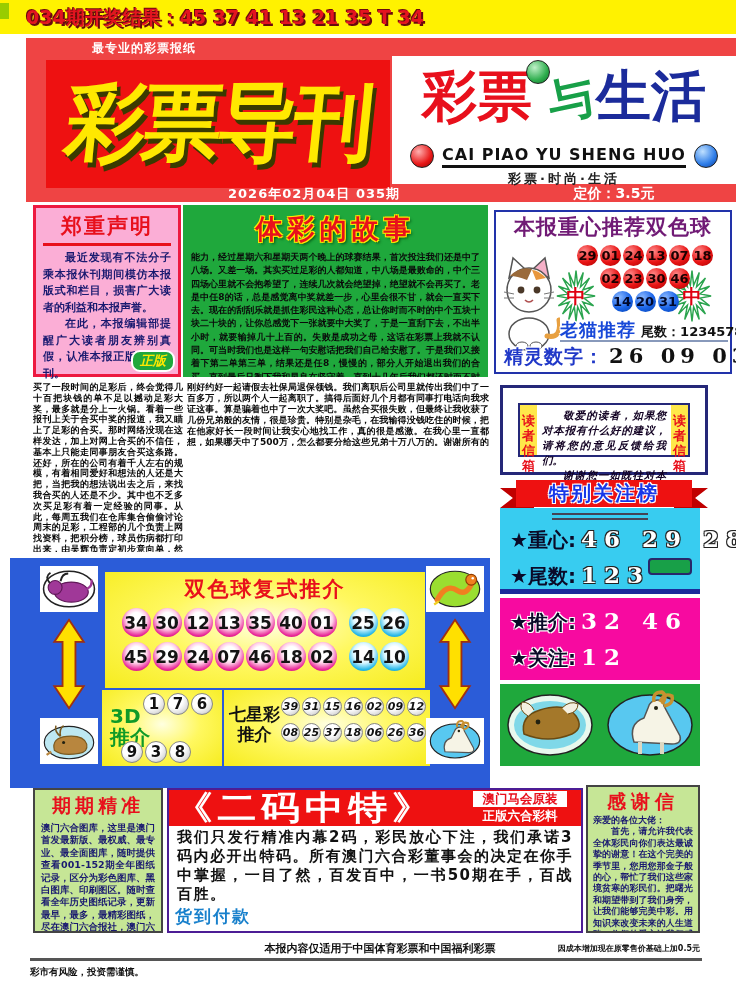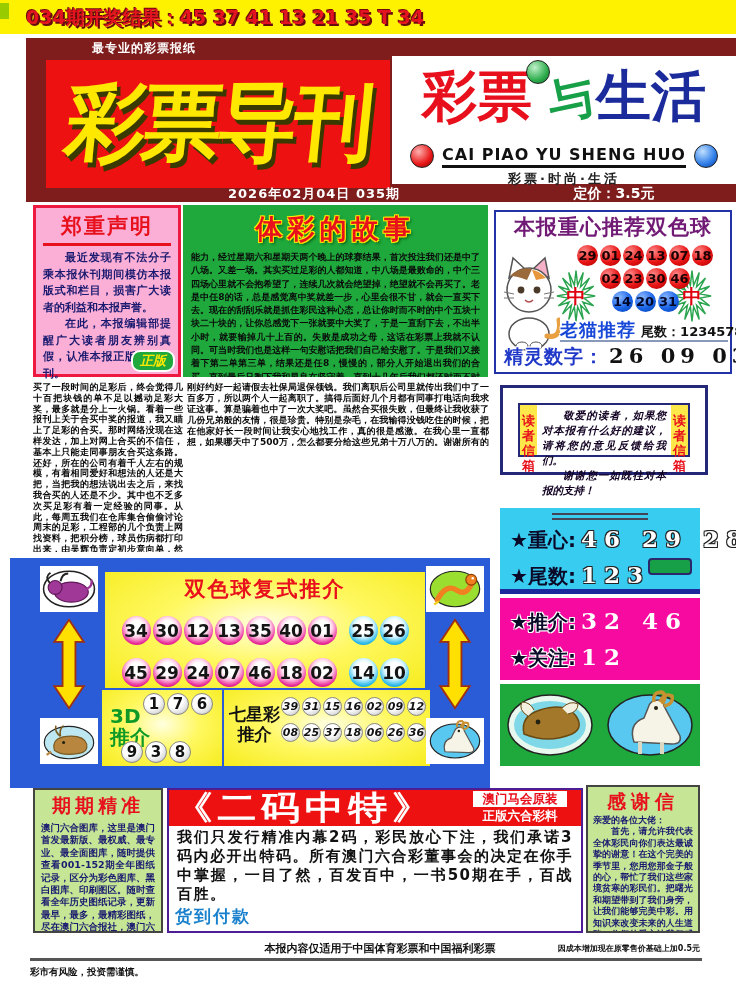--- a/index.html
+++ b/index.html
@@ -10,21 +10,21 @@
   .ow{text-shadow:-1px -1px 0 #fff,1px -1px 0 #fff,-1px 1px 0 #fff,1px 1px 0 #fff;}
   .ob{text-shadow:-1px -1px 0 #222,1px -1px 0 #222,-1px 1px 0 #222,1px 1px 0 #222;}
 
   
   #top-banner{left:0;top:0;width:736px;height:34px;background:#fff200;line-height:34px;
     padding-left:26px;box-sizing:border-box;font-size:19px;font-weight:900;color:#e31420;
     text-shadow:2px 2px 0 #6a0a0e,-1px -1px 0 #6a0a0e;white-space:nowrap;}
   #corner-mark{left:0;top:3px;width:9px;height:16px;background:#9c0;}
 
   
-  #blue-panel{left:26px;top:38px;width:710px;height:164px;background:#7f1d1d;}
+  #blue-panel{left:26px;top:38px;width:710px;height:164px;background:#ef4444;}
   #tagline{position:absolute;left:66px;top:2px;color:#fff;font-size:12px;font-weight:bold;letter-spacing:1px;}
   #masthead{position:absolute;left:20px;top:22px;width:344px;height:128px;background:#ee1111;
     display:flex;align-items:center;justify-content:center;}
   #masthead-text{color:#ffe800;font-size:80px;font-weight:900;letter-spacing:-4px;
     transform:skewX(-6deg) scaleY(1.05);text-shadow:4px 4px 0 #3a3a00;white-space:nowrap;}
   #date-line{position:absolute;left:202px;top:147px;color:#fff;font-size:13px;font-weight:bold;letter-spacing:1px;}
   #logo-panel{left:392px;top:56px;width:344px;height:128px;background:#fff;}
   #logo-row{text-align:center;margin-top:2px;white-space:nowrap;line-height:76px;height:84px;}
   #logo-part1{color:#e8101c;font-size:55px;font-weight:900;}
   #logo-part2{color:#18a048;font-size:46px;font-weight:900;font-family:"DejaVu Serif",serif;
@@ -114,21 +114,21 @@
   
   #blue-section{left:10px;top:558px;width:480px;height:230px;background:#2b5cd8;}
   .img-box{position:absolute;width:58px;height:46px;background:#fff;display:flex;align-items:center;justify-content:center;}
   #bull-box{left:30px;top:8px;}  #dragon-box{left:416px;top:8px;}
   #deer-box{left:30px;top:160px;} #goat2-box{left:416px;top:160px;}
   .arrow{position:absolute;width:34px;height:92px;}
   #arrow-left{left:42px;top:60px;} #arrow-right{left:428px;top:60px;}
   .ybox{position:absolute;background:radial-gradient(ellipse at 50% 45%,#ffffe0 0%,#fff860 45%,#f6ec1e 100%);}
   #compound{left:95px;top:14px;width:320px;height:116px;}
   #compound-title{font-size:21px;font-weight:900;color:#e8101c;text-align:center;letter-spacing:2px;margin-top:3px;}
-  .compound-row{text-align:center;margin-top:13px;white-space:nowrap;}
+  .compound-row{text-align:center;margin-top:5px;white-space:nowrap;}
   .pk{width:29px;height:29px;background:radial-gradient(circle at 50% 38%,#fff 28%,#ffd0e8 44%,#e82898 72%,#b00e64);
       color:#141414;font-size:17px;margin:0 1px;}
   .cyb{width:29px;height:29px;background:radial-gradient(circle at 50% 38%,#fff 28%,#d8f6ff 44%,#28b8e8 72%,#0782b4);
       color:#141414;font-size:17px;margin:0 1px;}
   .gap-l{margin-left:10px;}
   #pick3{left:92px;top:132px;width:120px;height:76px;}
   #pick3-label{position:absolute;left:8px;top:16px;color:#0f9a28;font-weight:900;font-size:20px;line-height:21px;}
   #pick3-row1{position:absolute;right:8px;top:3px;}
   #pick3-row2{position:absolute;right:30px;bottom:3px;}
   .w3{width:22px;height:22px;background:radial-gradient(circle at 35% 30%,#fff 40%,#e0e0e0 70%,#9a9a9a);
@@ -261,20 +261,27 @@
     <div id="mailbox-inner">
       <div class="v-label">读者信箱</div>
       <div id="mailbox-text" class="jus">
         <p class="mailbox-p">敬爱的读者，如果您对本报有什么好的建议，请将您的意见反馈给我们。</p>
         <p class="mailbox-p">谢谢您一如既往对本报的支持！</p>
       </div>
       <div class="v-label">读者信箱</div>
     </div>
   </div>
 
+  <div id="ribbon" class="abs">
+    <div id="ribbon-tail-l"></div>
+    <div id="ribbon-tail-r"></div>
+    <div id="ribbon-main">
+      <span id="ribbon-text" class="ow">特别关注榜</span>
+    </div>
+  </div>
   <div id="cyan-box" class="abs">
     <div id="cyan-divider"></div>
     <div class="watch-row">
       <span class="watch-label">★重心:</span>
       <span class="watch-val ob">46 29 28 15</span>
     </div>
     <div class="watch-row">
       <span class="watch-label">★尾数:</span>
       <span class="watch-val ob">123</span>
     </div>

